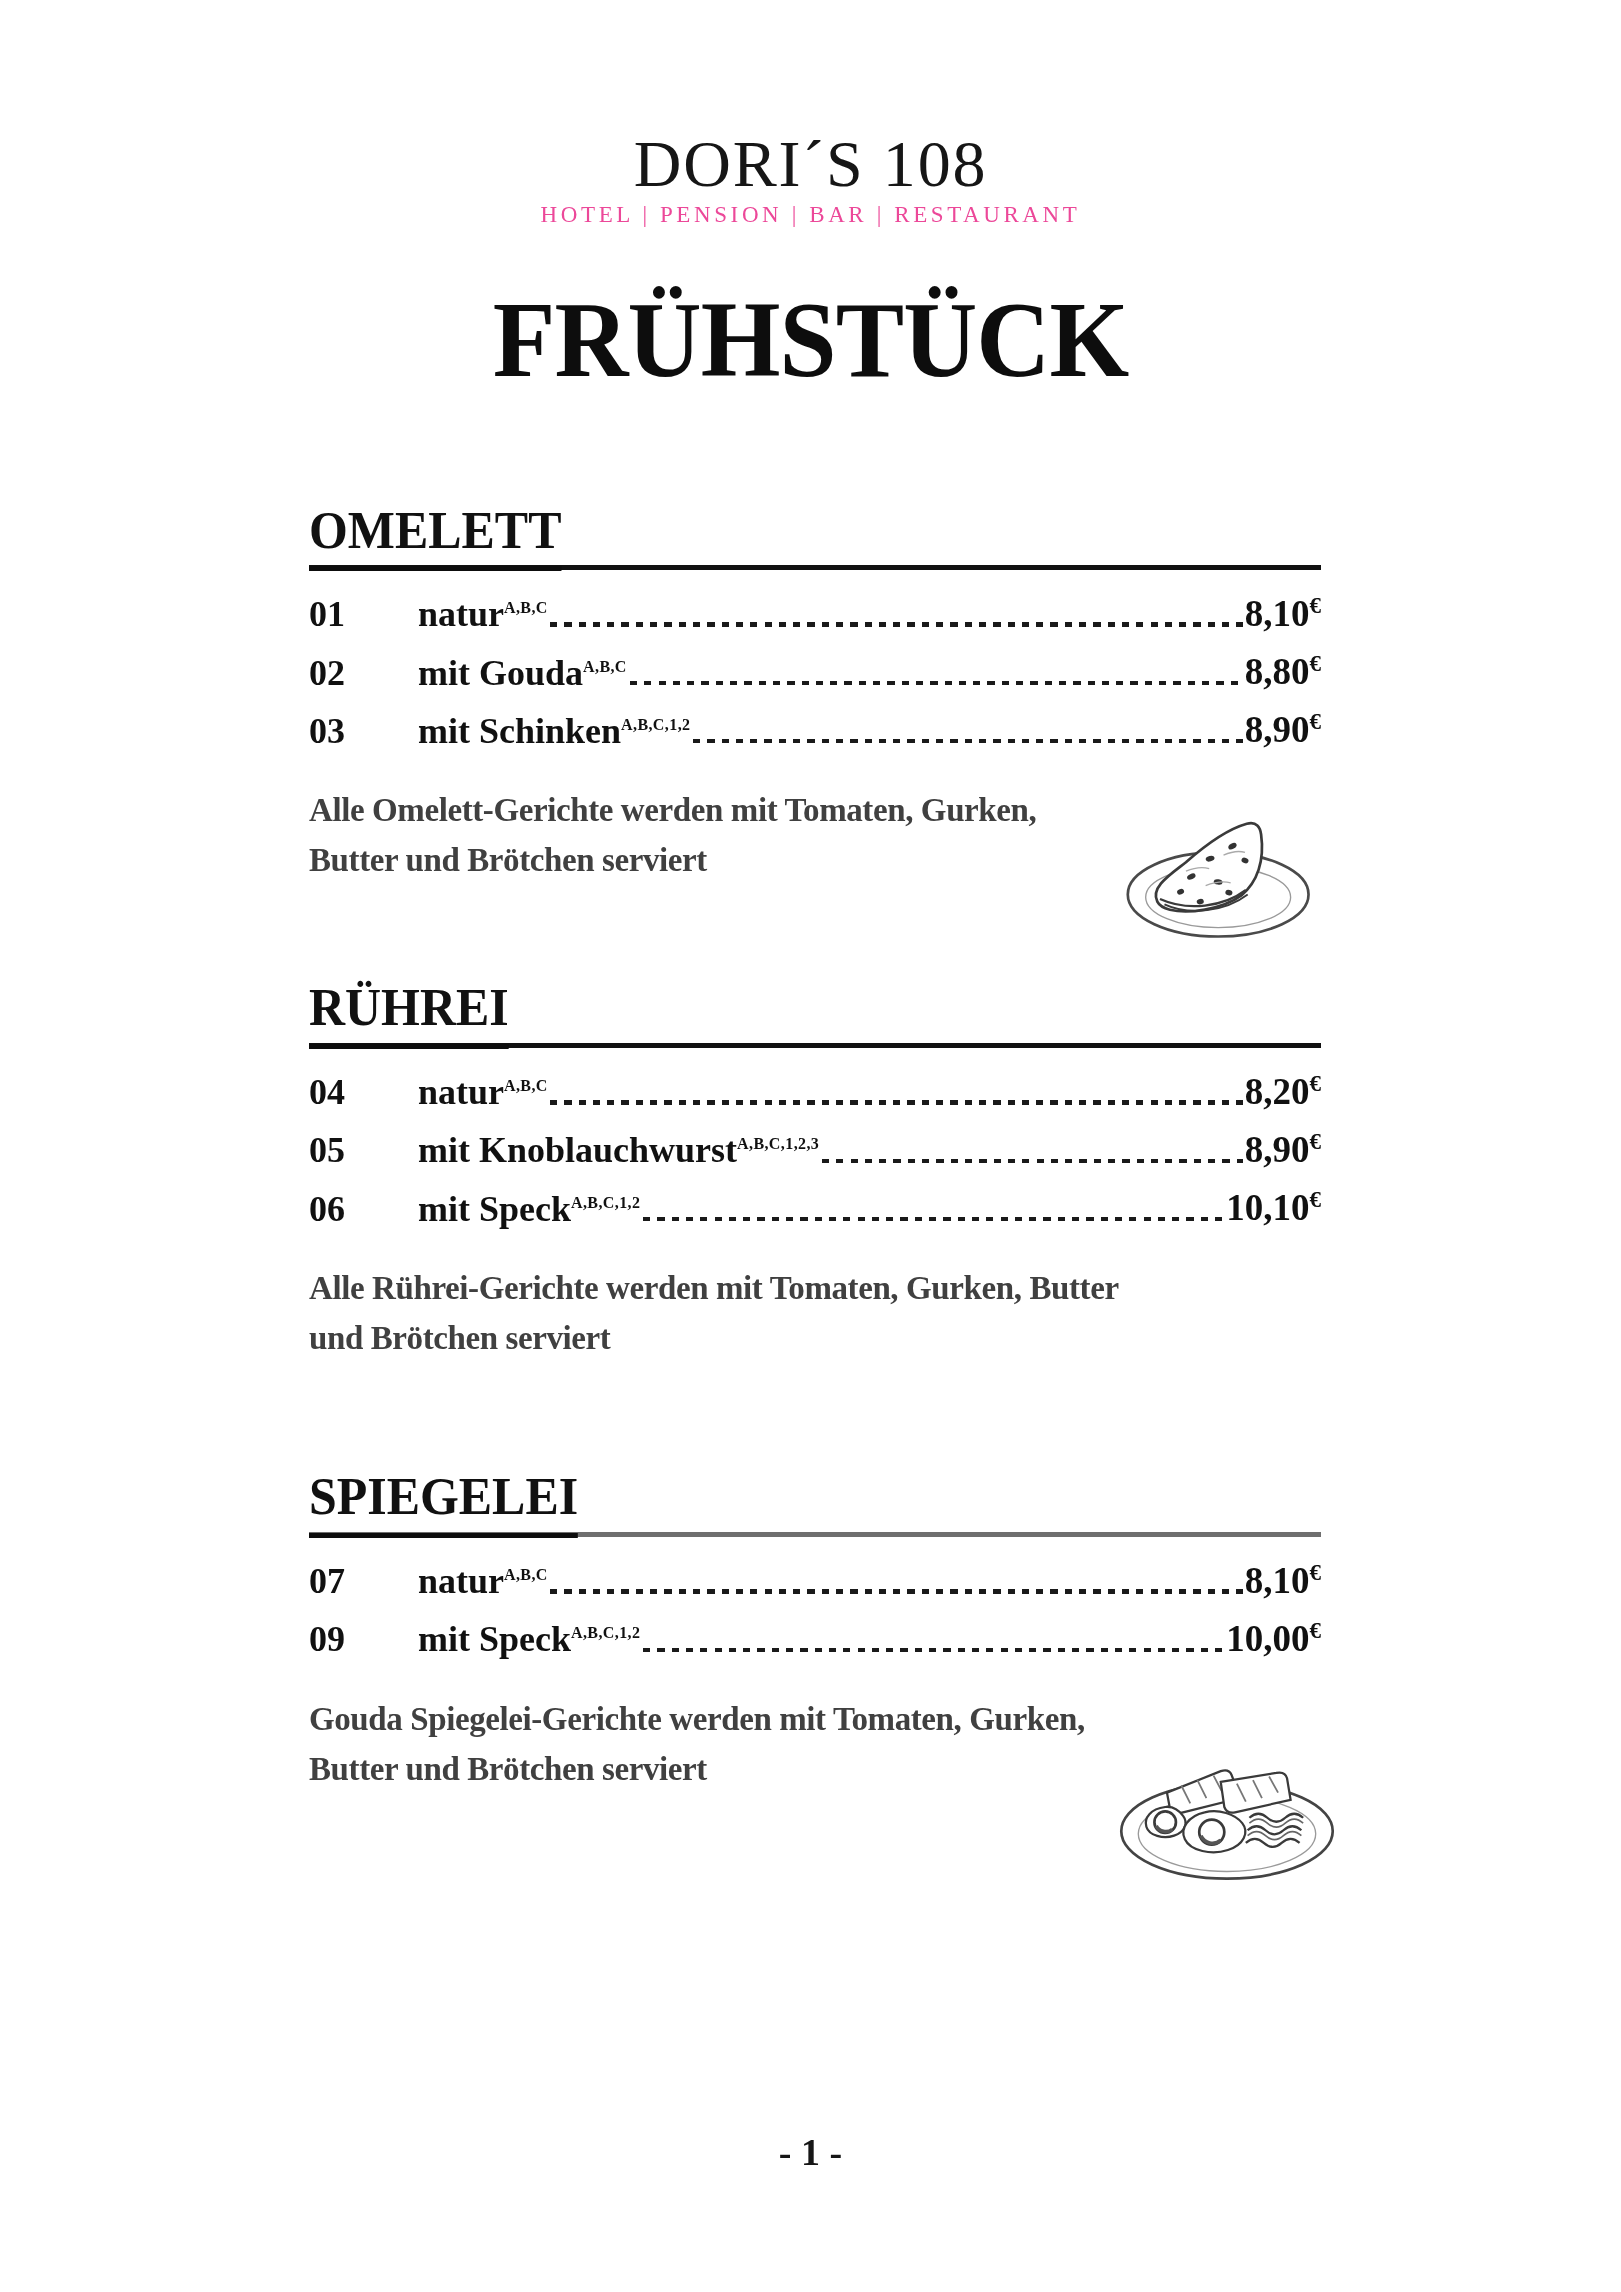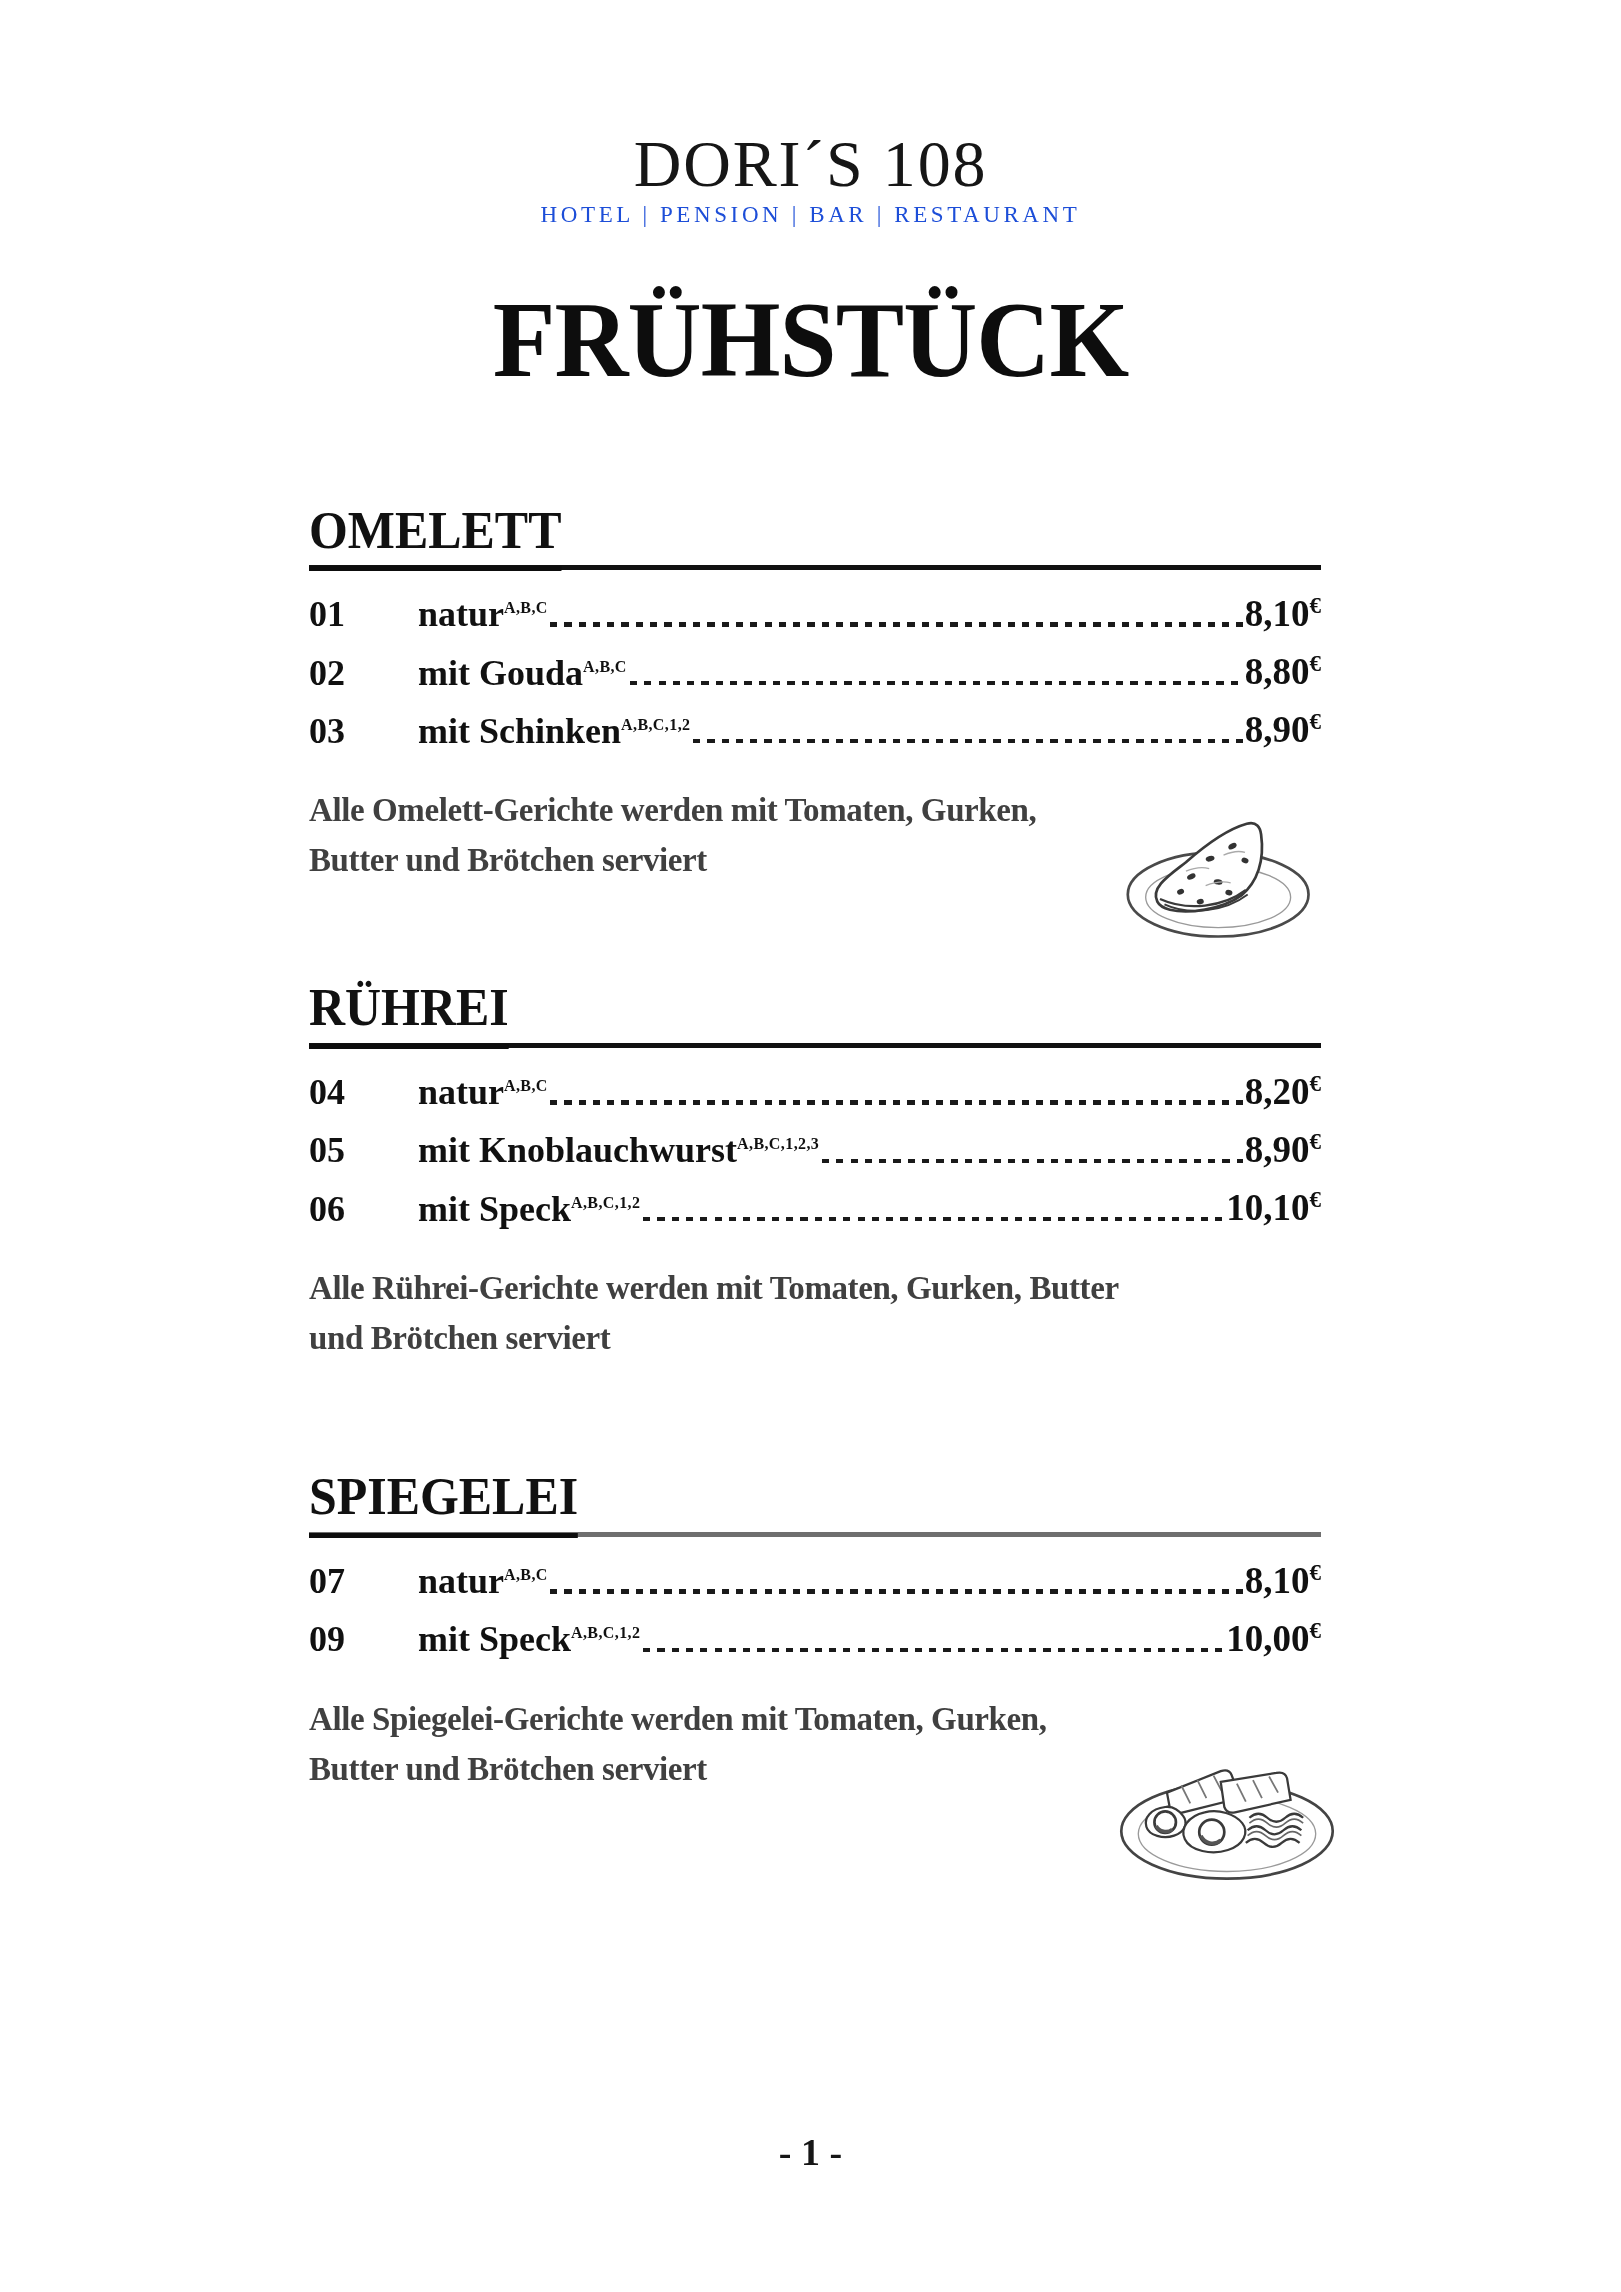--- a/index.html
+++ b/index.html
@@ -6,21 +6,21 @@
   body{
     width:1621px;height:2293px;overflow:hidden;
     font-family:"Liberation Serif","DejaVu Serif",serif;
     color:#111;
   }
   .page{position:relative;width:1621px;height:1640px;background:#fff;}
 
   
   header{ text-align:center; padding-top:131px; }
   .logo-name{ font-size:66px; line-height:1; letter-spacing:1.8px; color:#161616; }
-  .logo-sub{ font-size:23px; letter-spacing:3.6px; margin-top:4.5px; color:#1d4ed8; }
+  .logo-sub{ font-size:23px; letter-spacing:3.6px; margin-top:4.5px; color:#ec4899; }
   .title{
     margin:57px 0 0 0; font-size:109px; line-height:1; font-weight:bold;
     letter-spacing:-0.9px; transform:scaleX(0.94); transform-origin:center;
     color:#0d0d0d;
   }
 
   
   .content{ position:relative; width:1012px; margin-left:309px; }
 
   section.menu-section{ position:relative; }
@@ -166,21 +166,21 @@
           <span class="leader"></span>
           <span class="price"><span>8,10</span><sup class="euro">€</sup></span>
         </div>
         <div class="item-row">
           <span class="num">09</span>
           <span class="dish"><span>mit Speck</span><sup class="allergens">A,B,C,1,2</sup></span>
           <span class="leader"></span>
           <span class="price"><span>10,00</span><sup class="euro">€</sup></span>
         </div>
       </div>
-      <p class="note">Alle Spiegelei-Gerichte werden mit Tomaten, Gurken, Butter und Brötchen serviert</p>
+      <p class="note">Gouda Spiegelei-Gerichte werden mit Tomaten, Gurken, Butter und Brötchen serviert</p>
 
       <svg class="illustration illu-breakfast" viewBox="0 0 250 155" xmlns="http://www.w3.org/2000/svg">
         <ellipse cx="125" cy="95" rx="118" ry="53" fill="#fff" stroke="#444" stroke-width="3"></ellipse>
         <ellipse cx="125" cy="98" rx="99" ry="42" fill="none" stroke="#9a9a9a" stroke-width="1.5"></ellipse>
 
         <path d="M58,52 L118,28 Q127,25 130,32 L140,58 L76,74 Q64,77 61,68 Z" fill="#fff" stroke="#3a3a3a" stroke-width="2.5"></path>
         <path d="M74,44 L84,64 M92,38 L102,58 M110,33 L120,52" stroke="#777" stroke-width="2" fill="none"></path>
         <path d="M118,40 L180,30 Q190,28 192,36 L196,60 L134,74 Q125,76 122,68 Z" fill="#fff" stroke="#3a3a3a" stroke-width="2.5"></path>
         <path d="M136,42 L146,62 M154,38 L164,58 M172,34 L182,52" stroke="#777" stroke-width="2" fill="none"></path>
 

